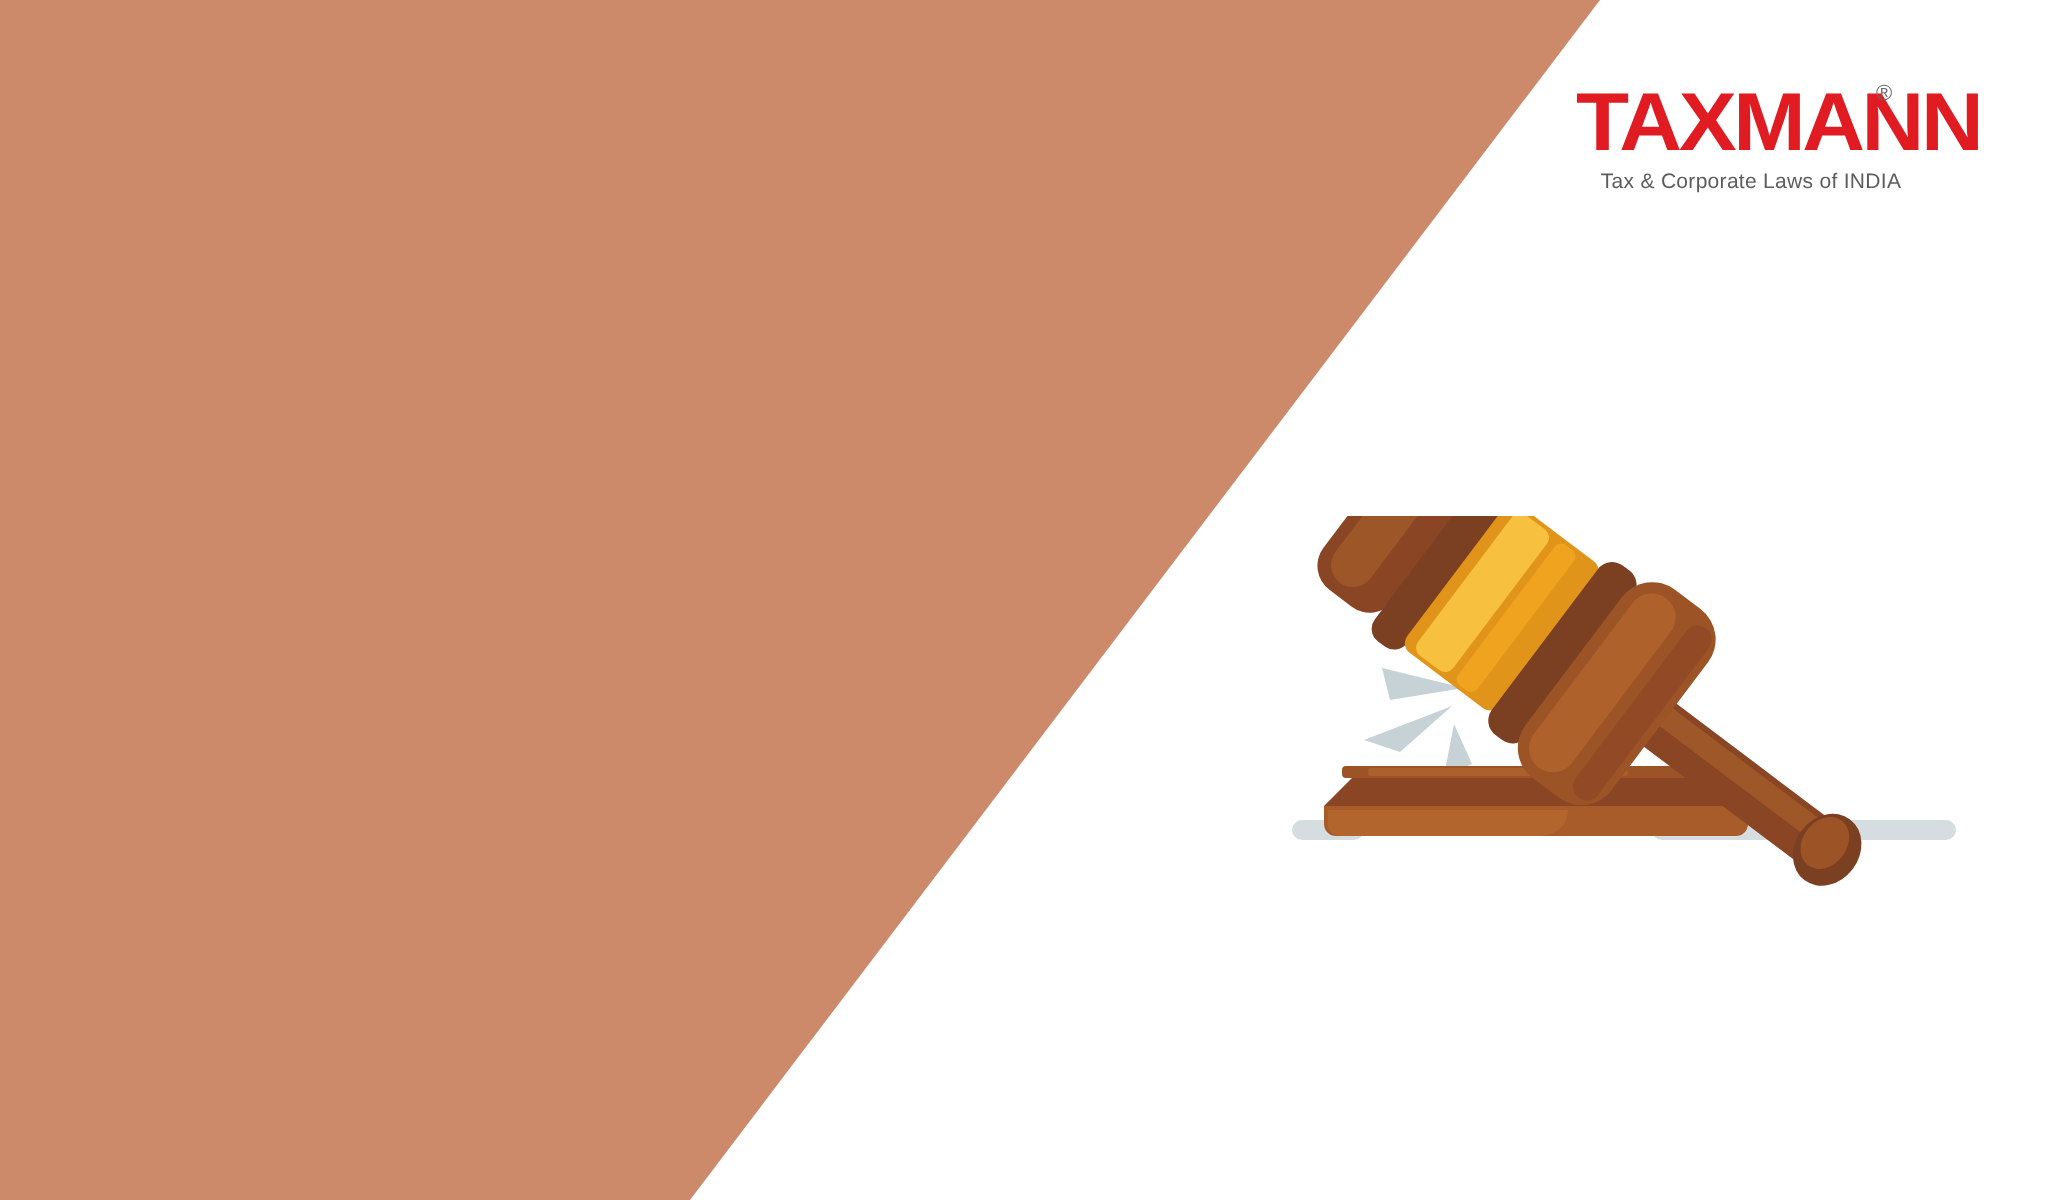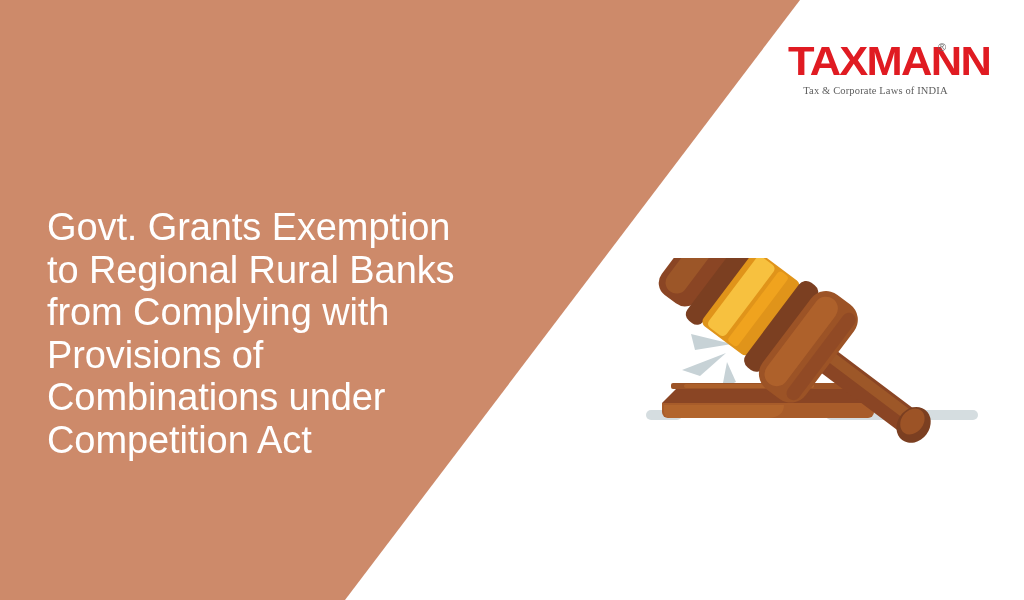--- a/index.html
+++ b/index.html
@@ -81,45 +81,38 @@
     position: absolute;
     left: 0;
     top: 45px;
     width: 175px;
     text-align: center;
     color: #5d5d5d;
     font-size: 10.5px;
     font-weight: normal;
     letter-spacing: 0.15px;
     white-space: nowrap;
-    font-family: Liberation Serif, serif;
   }
 
   
   .gavel {
     position: absolute;
     left: 640px;
     top: 258px;
     width: 348px;
     height: 192px;
   }
 </style>
 </head>
 <body>
 
 <div class="banner">
 
   <div class="bg-shape"></div>
 
-  <div class="headline">Govt. Grants Exemption
-to Regional Rural Banks
-from Complying with
-Provisions of
-Combinations under
-Competition Act</div>
 
   <div class="logo">
     <span class="logo-wordmark">TAXMANN</span>
     <span class="logo-reg">®</span>
     <span class="logo-tagline">Tax &amp; Corporate Laws of INDIA</span>
   </div>
 
   <div class="gavel">
     <svg viewBox="0 0 348 192" width="348" height="192" xmlns="http://www.w3.org/2000/svg">
 

